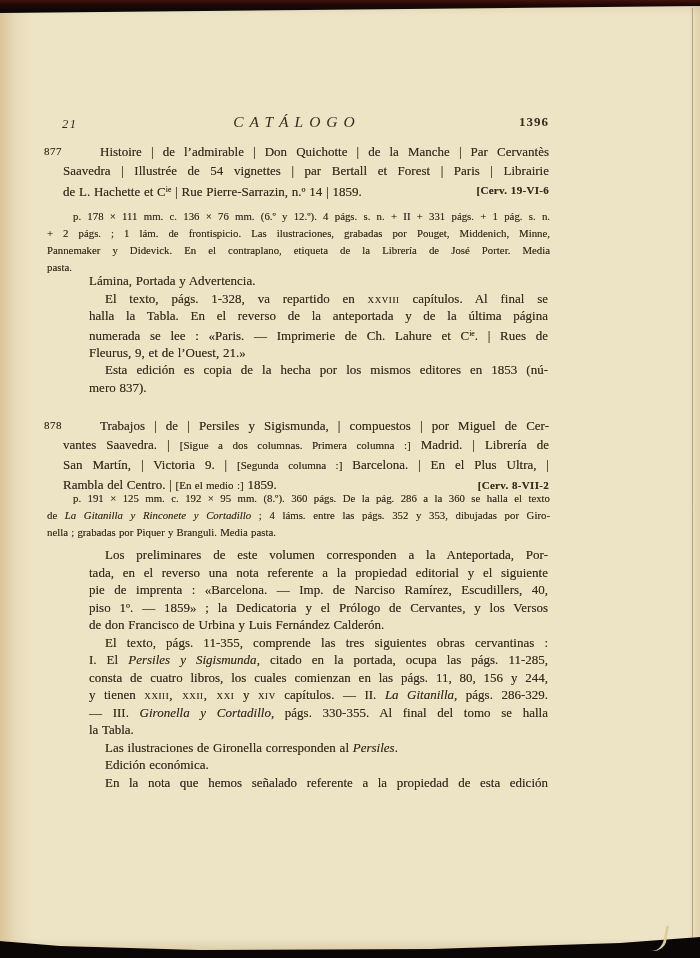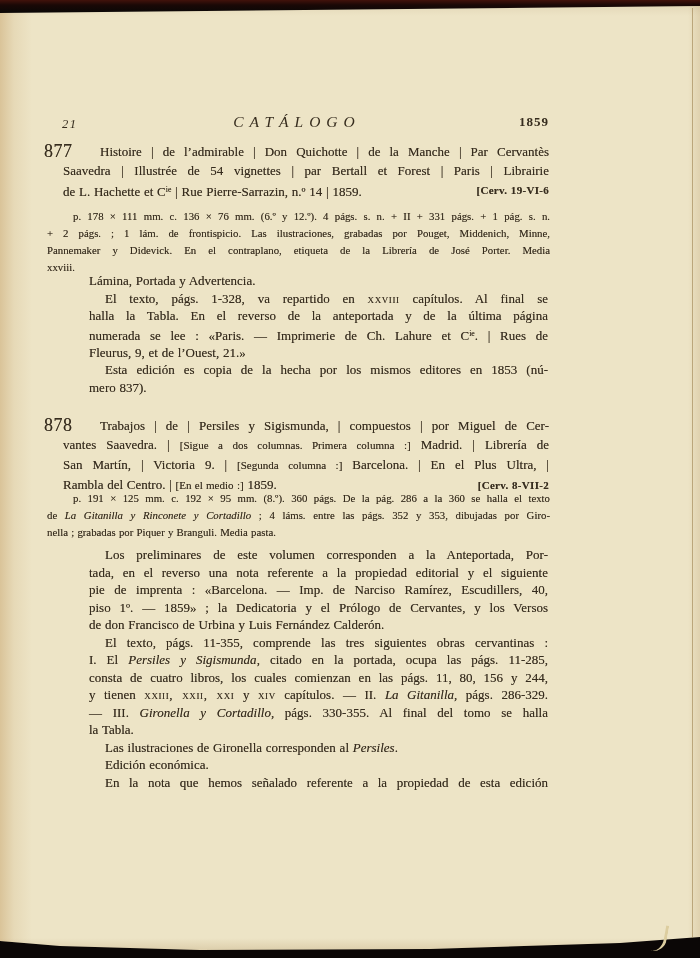--- a/index.html
+++ b/index.html
@@ -42,48 +42,48 @@
 
   .block{position:absolute;text-shadow:0 0 .4px rgba(54,44,30,.55);word-spacing:.5px}
   .line{position:relative;text-align:left}
   .fit{text-align:justify;text-align-last:justify}
   .entry{left:63px;width:486px;font-size:13px;line-height:19px}
   .entry .ind{text-indent:37px}
   .collation{left:47px;width:503px;font-size:10.8px;line-height:17px}
   .collation .ind{text-indent:26px}
   .comment{left:89px;width:459px;font-size:13px;line-height:17.5px}
   .comment .ind{text-indent:16px}
-  .entry-num{position:absolute;left:-19px;top:0;font-size:18px;letter-spacing:.5px}
+  .entry-num{position:absolute;left:-19px;top:0;font-size:11px;letter-spacing:.5px}
   .i{font-style:italic}
   .sc{font-variant:small-caps;letter-spacing:.6px}
   .sm{font-size:.85em}
   .sup{font-size:.6em;vertical-align:.5em}
   .ref{position:absolute;right:0;top:1px;font-weight:bold;font-size:11px;letter-spacing:.3px}
 </style>
 </head>
 <body>
 
 <div class="page">
   <div class="header">
     <span class="page-num">21</span>
     <span class="running-title">CATÁLOGO</span>
-    <span class="year">1859</span>
+    <span class="year">1396</span>
   </div>
   <div>
       <div class="block entry" style="top: 142px;">
         <span class="entry-num">877</span>
         <div class="line fit ind"><span>Histoire | de l’admirable | Don Quichotte | de la Manche | Par Cervantès</span></div>
         <div class="line fit"><span>Saavedra | Illustrée de 54 vignettes | par Bertall et Forest | Paris | Librairie</span></div>
         <div class="line"><span>de L. Hachette et C</span><span class="sup">ie</span><span> | Rue Pierre-Sarrazin, n.º 14 | 1859.</span><span class="ref">[Cerv. 19-VI-6</span></div>
       </div>
       <div class="block collation" style="top: 208px;">
         <div class="line fit ind"><span>p. 178 × 111 mm. c. 136 × 76 mm. (6.º y 12.º). 4 págs. s. n. + II + 331 págs. + 1 pág. s. n.</span></div>
         <div class="line fit"><span>+ 2 págs. ; 1 lám. de frontispicio. Las ilustraciones, grabadas por Pouget, Middenich, Minne,</span></div>
         <div class="line fit"><span>Pannemaker y Didevick. En el contraplano, etiqueta de la Librería de José Porter. Media</span></div>
-        <div class="line"><span>xxviii.</span></div>
+        <div class="line"><span>pasta.</span></div>
       </div>
       <div class="block comment" style="top: 272px;">
         <div class="line"><span>Lámina, Portada y Advertencia.</span></div>
         <div class="line fit ind"><span>El texto, págs. 1-328, va repartido en </span><span class="sc">xxviii</span><span> capítulos. Al final se</span></div>
         <div class="line fit"><span>halla la Tabla. En el reverso de la anteportada y de la última página</span></div>
         <div class="line fit"><span>numerada se lee : «Paris. — Imprimerie de Ch. Lahure et C</span><span class="sup">ie</span><span>. | Rues de</span></div>
         <div class="line"><span>Fleurus, 9, et de l’Ouest, 21.»</span></div>
         <div class="line fit ind"><span>Esta edición es copia de la hecha por los mismos editores en 1853 (nú-</span></div>
         <div class="line"><span>mero 837).</span></div>
       </div>

